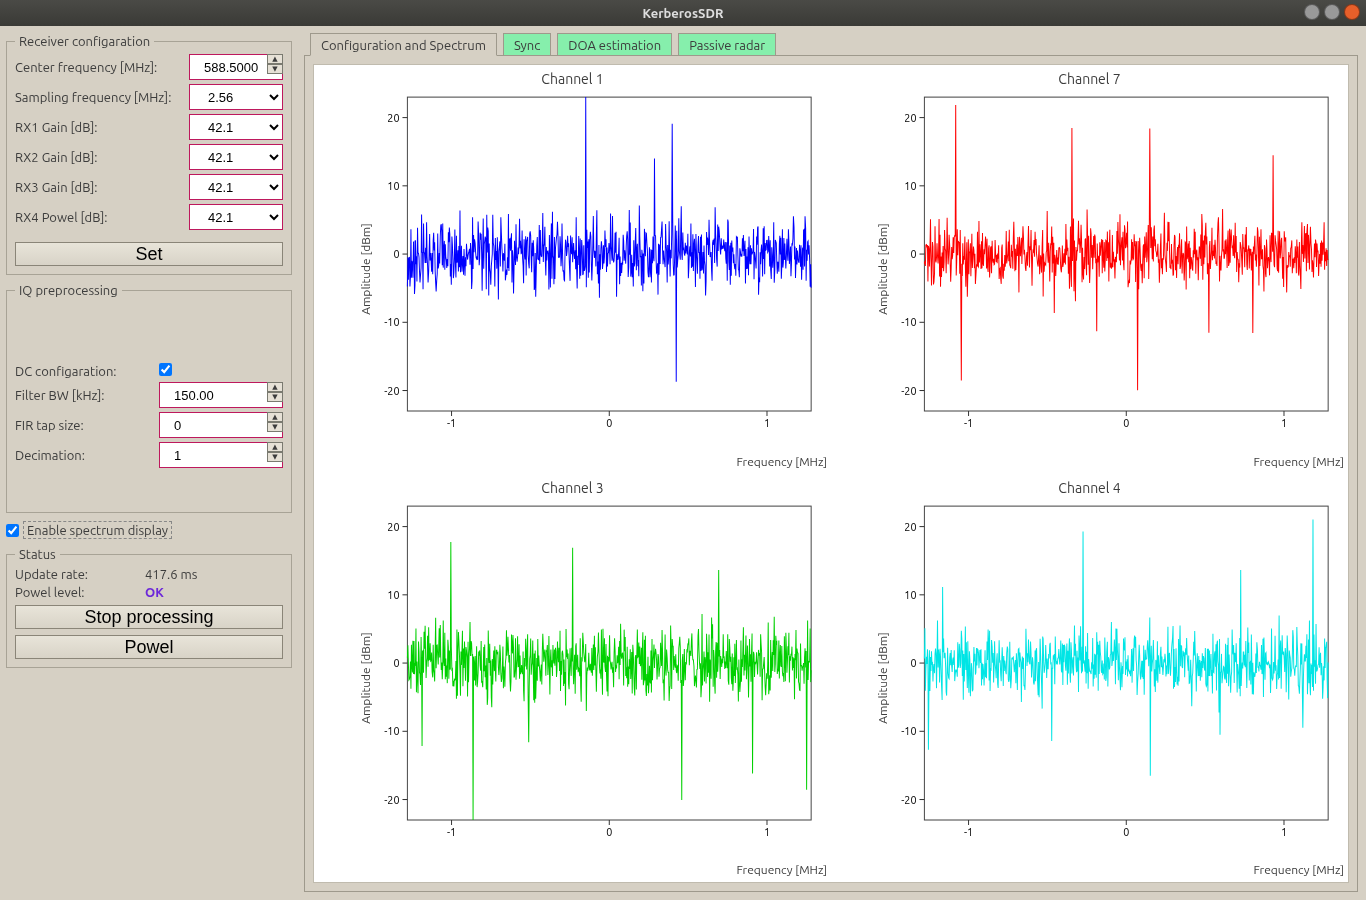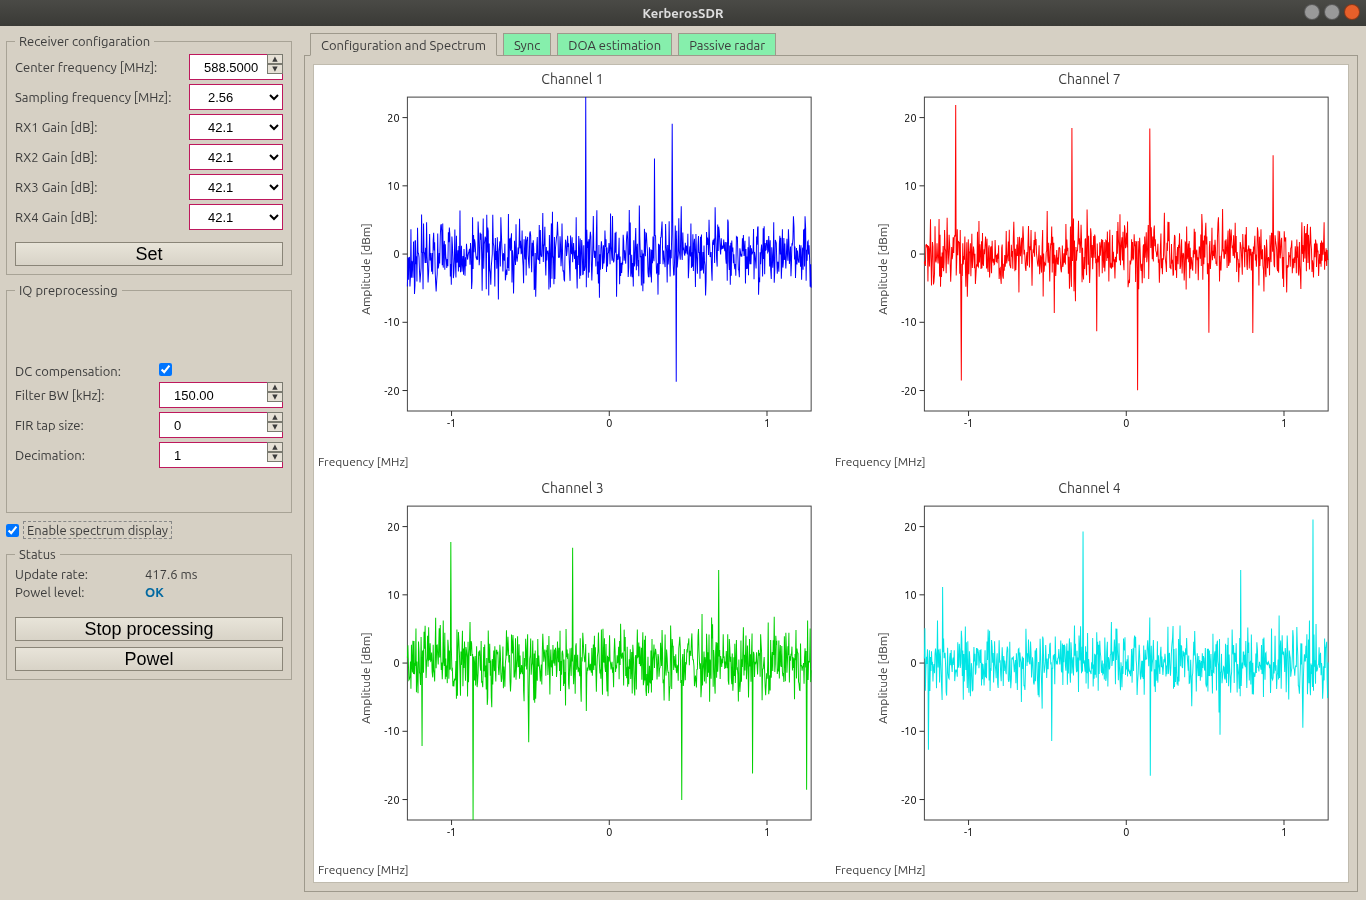--- a/index.html
+++ b/index.html
@@ -29,36 +29,36 @@
 .spin { position:relative; }
 .spin input.txt { padding-right:18px; }
 .spin .spinbtns { position:absolute; right:0; top:0; width:16px; height:20px; display:flex; flex-direction:column; }
 .spin .spinbtns .sb { flex:1; border:1px solid #7a7a70; background:#e6e1d6; font-size:7px; line-height:7px; text-align:center; cursor:pointer; }
 
 button.btn { width:100%; height:24px; background:linear-gradient(#e8e4d9,#d8d3c7); border:1px solid #8a8578; font-size:18px; cursor:pointer; }
 
 .enable-row { display:flex; align-items:center; gap:4px; }
 .enable-row label { border:1px dashed #888; padding:1px 3px; }
 
-.status-grid { display:grid; grid-template-columns:130px 1fr; row-gap:4px; margin-bottom:18px; }
-.ok { color:#0369a1; font-weight:bold; }
+.status-grid { display:grid; grid-template-columns:130px 1fr; row-gap:4px; margin-bottom:6px; }
+.ok { color:#6d28d9; font-weight:bold; }
 
 .main { flex:1; padding:6px 8px 8px 4px; display:flex; flex-direction:column; }
 .tabs { display:flex; align-items:flex-start; gap:6px; padding-left:6px; position:relative; z-index:2; }
 .tab { padding:4px 10px 3px 10px; border:1px solid #9e998c; border-bottom:none; background:#d6d0c4; cursor:pointer; position:relative; top:1px; }
 .tab.active { background:#d6d0c4; font-weight:normal; border-bottom:1px solid #d6d0c4; }
 .tab:not(.active){ background:#86efac; }
 
 .tabpanel { flex:1; border:1px solid #9e998c; background:#d6d0c4; padding:8px; position:relative; z-index:1; }
 .plotarea { width:100%; height:100%; background:#fff; border:1px solid #c0bbae; padding:4px; }
 .plots { display:grid; grid-template-columns:1fr 1fr; grid-template-rows:1fr 1fr; width:100%; height:100%; gap:8px; }
 .plotcell { position:relative; }
 .plotcell .ptitle { position:absolute; top:2px; left:0; right:0; text-align:center; font-size:14px; }
 .plotcell .ylabel { position:absolute; left:2px; top:50%; transform:translateY(-50%) rotate(-90deg); transform-origin:center; font-size:12px; white-space:nowrap; }
-.plotcell .xlabel { position:absolute; bottom:2px; left:0; right:0; text-align:left; font-size:12px; }
+.plotcell .xlabel { position:absolute; bottom:2px; left:0; right:0; text-align:right; font-size:12px; }
 .plotcell svg { position:absolute; left:50px; top:22px; right:6px; bottom:32px; }
 
 </style>
 </head>
 <body>
 
 <div class="titlebar">
   <span class="title">KerberosSDR</span>
   <div class="wbtns">
     <span class="wbtn min"></span>
@@ -93,33 +93,33 @@
       </div>
       <div class="row">
         <div class="lbl">RX2 Gain [dB]:</div>
         <div class="fld"><select class="cmb"><option>42.1</option></select></div>
       </div>
       <div class="row">
         <div class="lbl">RX3 Gain [dB]:</div>
         <div class="fld"><select class="cmb"><option>42.1</option></select></div>
       </div>
       <div class="row">
-        <div class="lbl">RX4 Gain [dB]:</div>
+        <div class="lbl">RX4 Powel [dB]:</div>
         <div class="fld"><select class="cmb"><option>42.1</option></select></div>
       </div>
 
       <div style="height:8px"></div>
       <button class="btn">Set</button>
     </fieldset>
 
     <fieldset class="groupbox" style="flex:0 0 auto; min-height:230px;">
       <legend>IQ preprocessing</legend>
       <div style="height:60px"></div>
       <div class="row">
-        <div class="lbl" style="width:140px">DC compensation:</div>
+        <div class="lbl" style="width:140px">DC configaration:</div>
         <div class="fld" style="flex:0 0 auto"><input type="checkbox" checked="" style=""></div>
       </div>
       <div class="row">
         <div class="lbl" style="width:140px">Filter BW [kHz]:</div>
         <div class="fld spin">
           <input class="txt" value="150.00" style="">
           <div class="spinbtns">
               <div class="sb">▲</div>
               <div class="sb">▼</div>
             </div>

